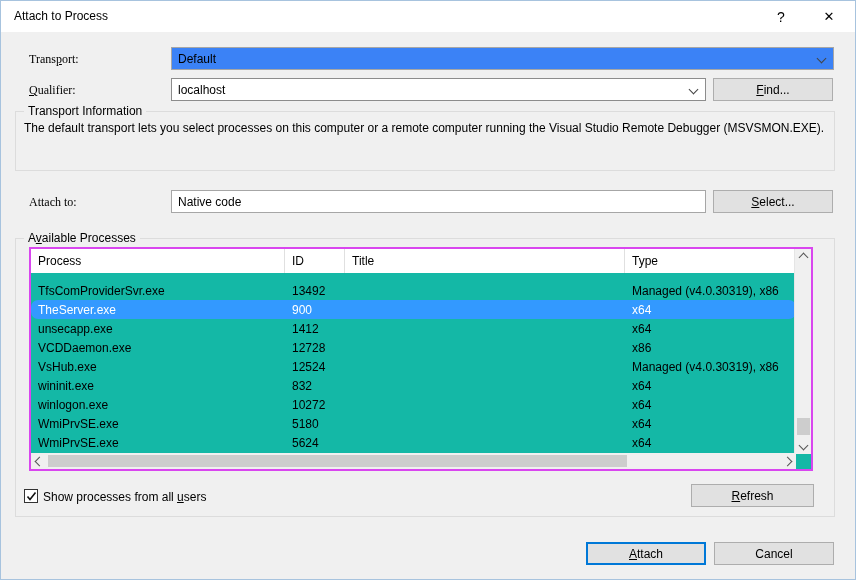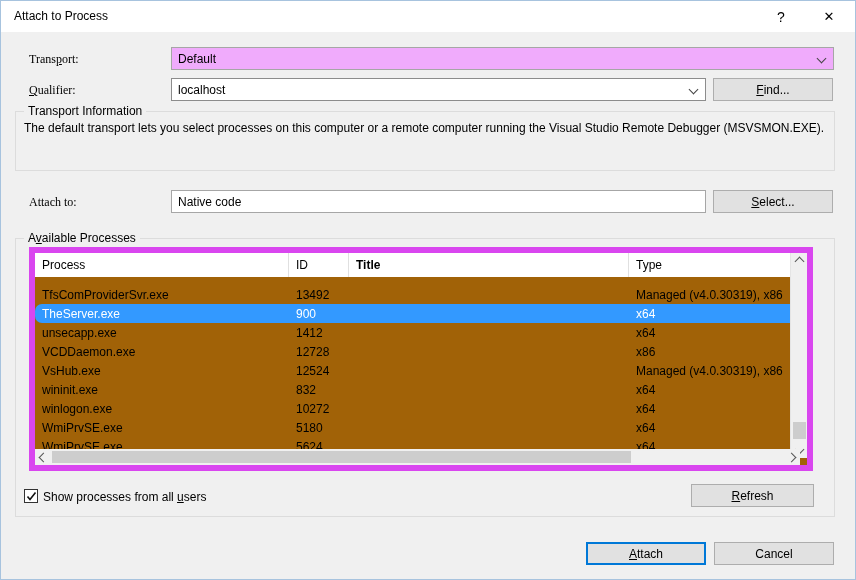--- a/index.html
+++ b/index.html
@@ -14,21 +14,21 @@
   .title-text { position:absolute; left:13px; top:8px; font-size:12px; }
   .tb-btn { position:absolute; top:0; width:40px; height:31px; display:flex;
             align-items:center; justify-content:center; font-size:14px; cursor:default; }
   .tb-help { right:54px; }
   .tb-close { right:6px; font-size:13px; }
 
   
   .lbl { position:absolute; white-space:nowrap;font-family:Liberation Serif, serif; }
   .ak { text-decoration:underline; }
 
-  .combo { position:absolute; height:23px; border:1px solid #a6a6a6; background:#f0abfc; }
+  .combo { position:absolute; height:23px; border:1px solid #a6a6a6; background:#3b82f6; }
   .combo .val { position:absolute; left:6px; top:4px; }
   .combo-white { background:#ffffff; border-color:#8c8c8c; }
 
   .chev { display:inline-block; width:7px; height:7px;
           border-right:1.4px solid #444; border-bottom:1.4px solid #444; }
   .chev.down  { transform:rotate(45deg); }
   .chev.up    { transform:rotate(-135deg); }
   .chev.left  { transform:rotate(135deg); }
   .chev.right { transform:rotate(-45deg); }
   .combo-arrow { position:absolute; right:8px; top:7px; }
@@ -41,24 +41,24 @@
   .textbox .val { position:absolute; left:6px; top:4px; }
 
   .groupbox { position:absolute; border:1px solid #dcdcdc; }
   .group-label { position:absolute; top:-8px; left:8px; background:#f0f0f0; padding:0 4px; white-space:nowrap; }
 
   
   .info-text { position:absolute; left:8px; top:8px; width:806px; line-height:16px; }
 
   
   .ptable { position:absolute; left:28px; top:246px; width:784px; height:224px;
-            background:#a16207; border:6px solid #d946ef; overflow:hidden; }
+            background:#14b8a6; border:2px solid #d946ef; overflow:hidden; }
   .thead { position:absolute; left:0; top:0; width:782px; height:24px; background:#fff; display:flex; }
   .hcell { position:relative; height:24px; padding:5px 0 0 7px; border-right:1px solid #e0e0e0; }
-  .c0 { width:254px; } .c1 { width:60px; } .c2 { width:280px;font-weight:bold; } .c3 { width:170px; border-right:none; }
+  .c0 { width:254px; } .c1 { width:60px; } .c2 { width:280px; } .c3 { width:170px; border-right:none; }
   .tbody { position:absolute; left:0; top:32px; width:852px; height:181px; overflow:hidden; }
   .trow { position:relative; width:765px; height:19px; display:flex; }
   .trow.selected { background:#3399ff; color:#fff;border-radius:7px; }
   .tcell { height:19px; padding:3px 0 0 7px; overflow:hidden; white-space:nowrap; }
 
   
   .vscroll { position:absolute; right:0; top:0; width:17px; height:205px;
              background:#f0f0f0; border-left:1px solid #e5e5e5; }
   .sbtn { position:absolute; width:17px; height:17px; display:flex; align-items:center; justify-content:center; }
   .vscroll .sb-up { top:0; }

